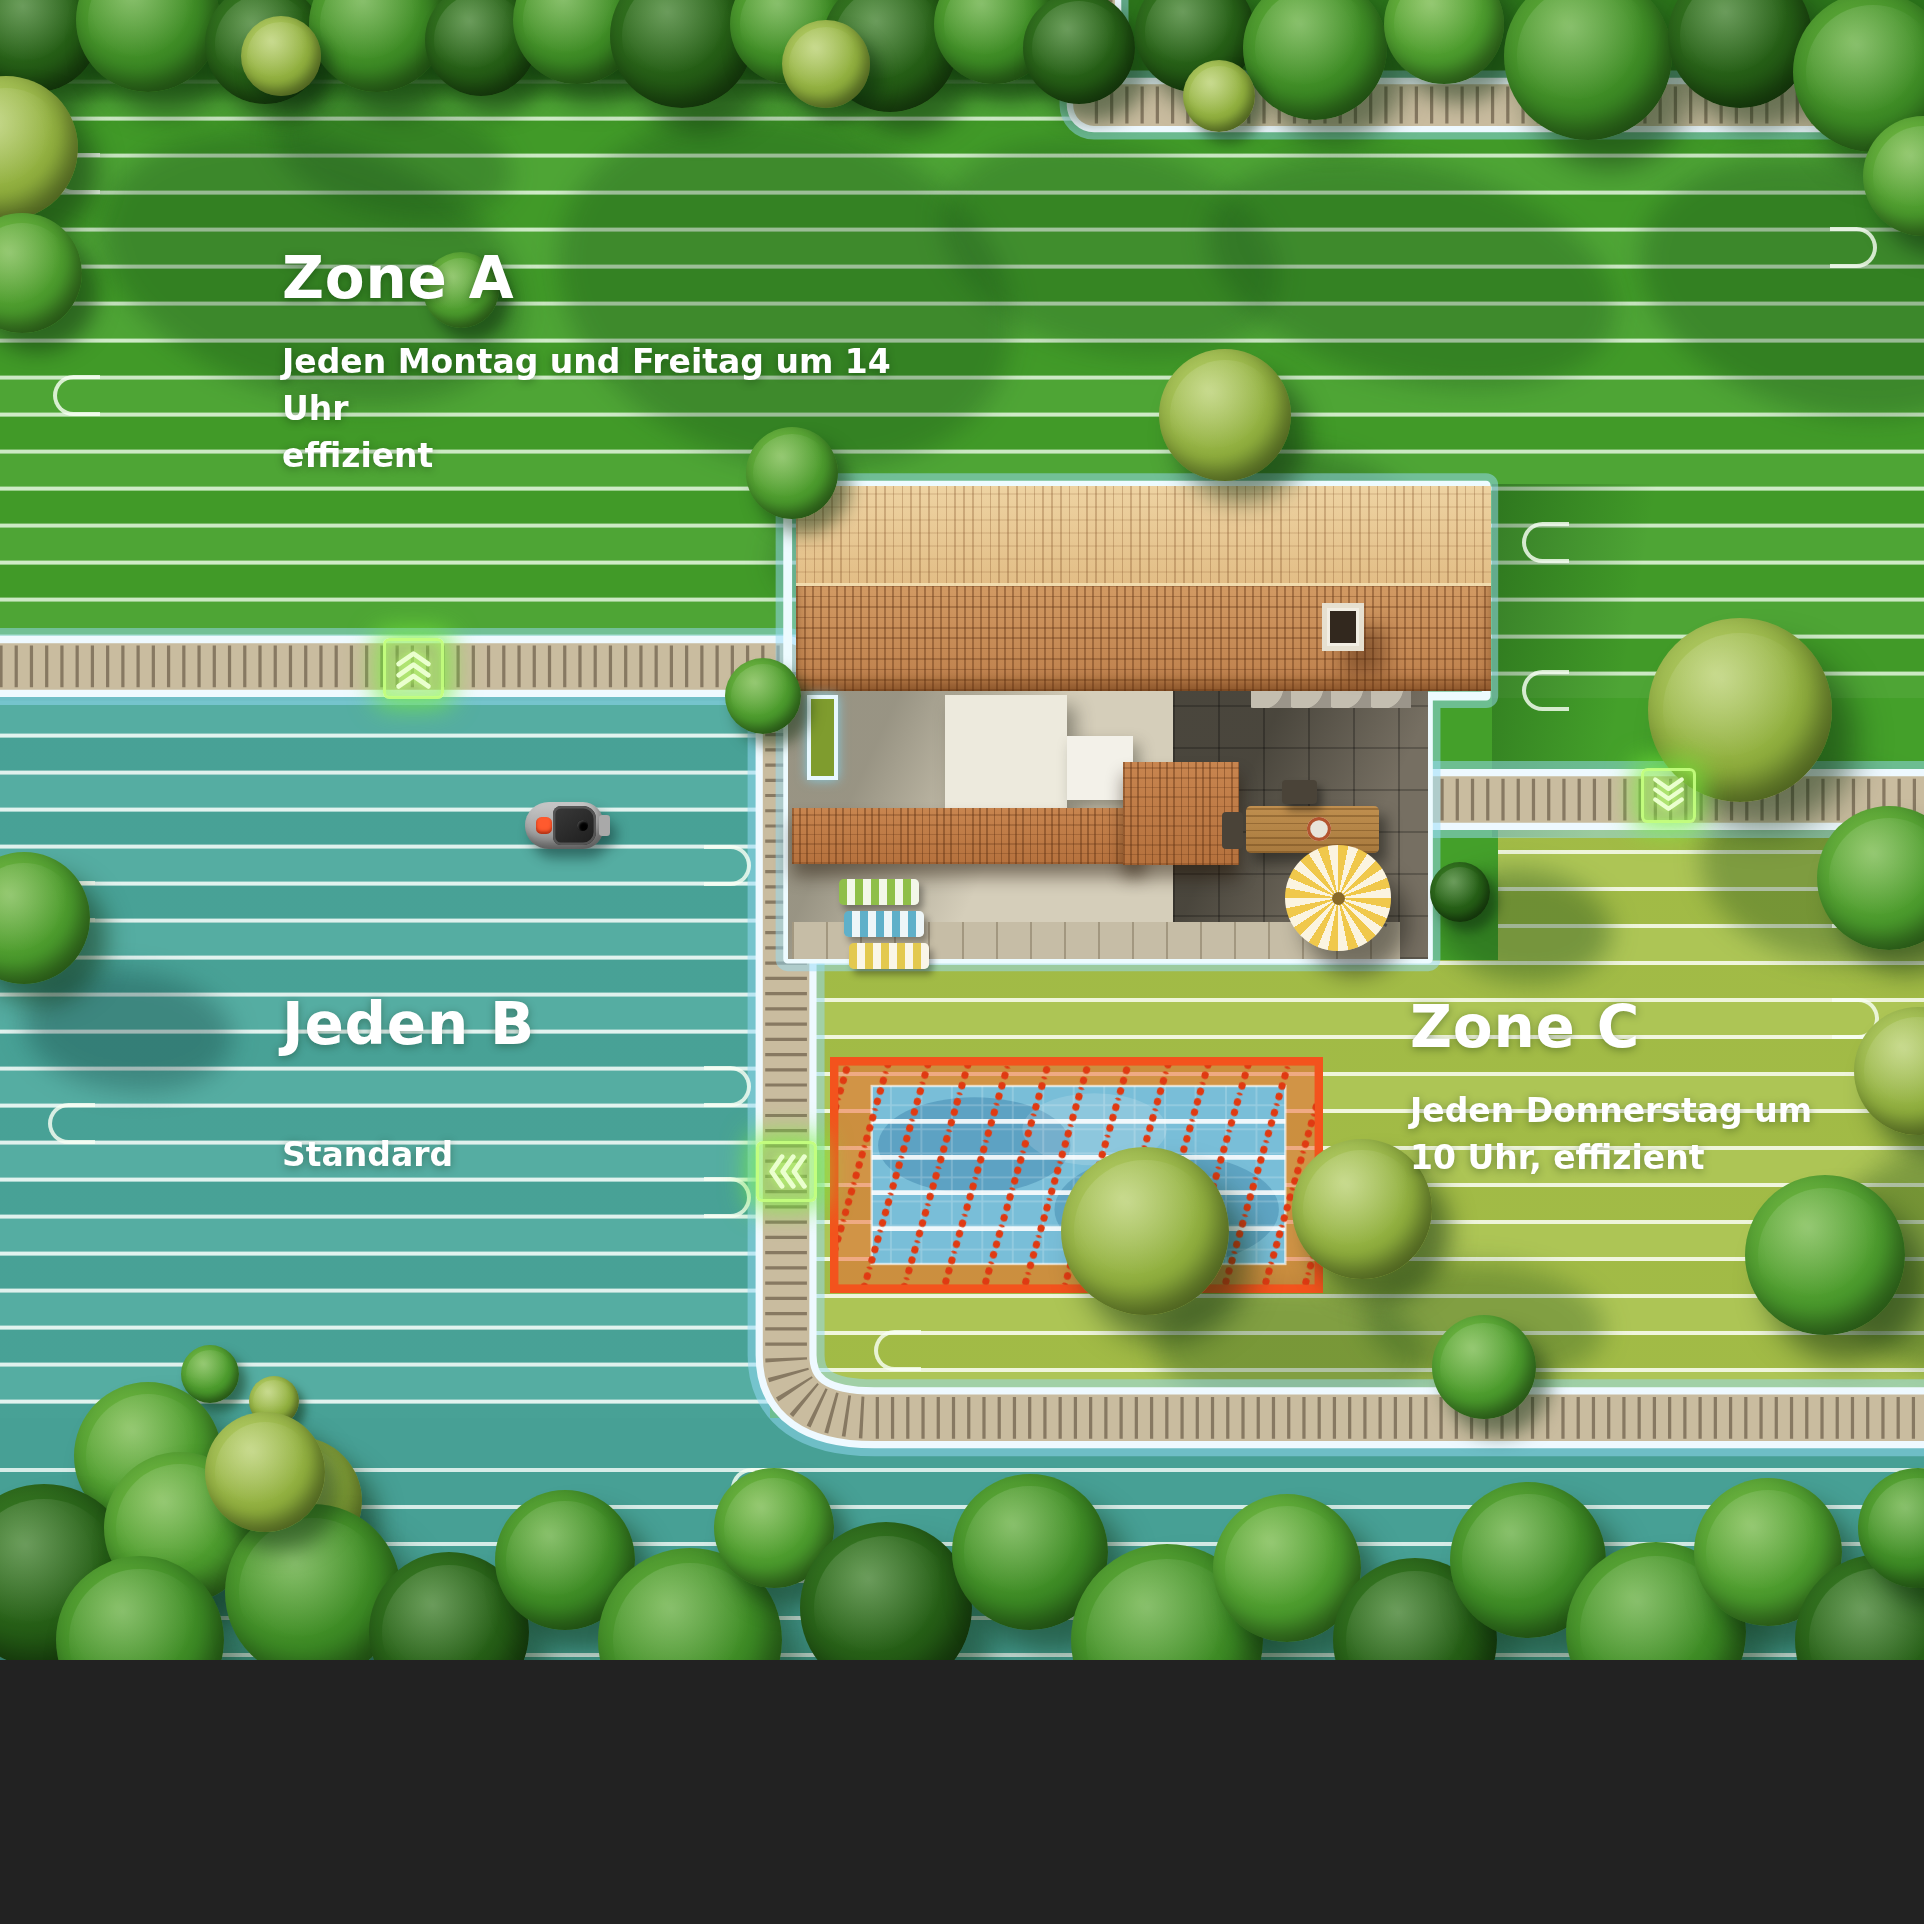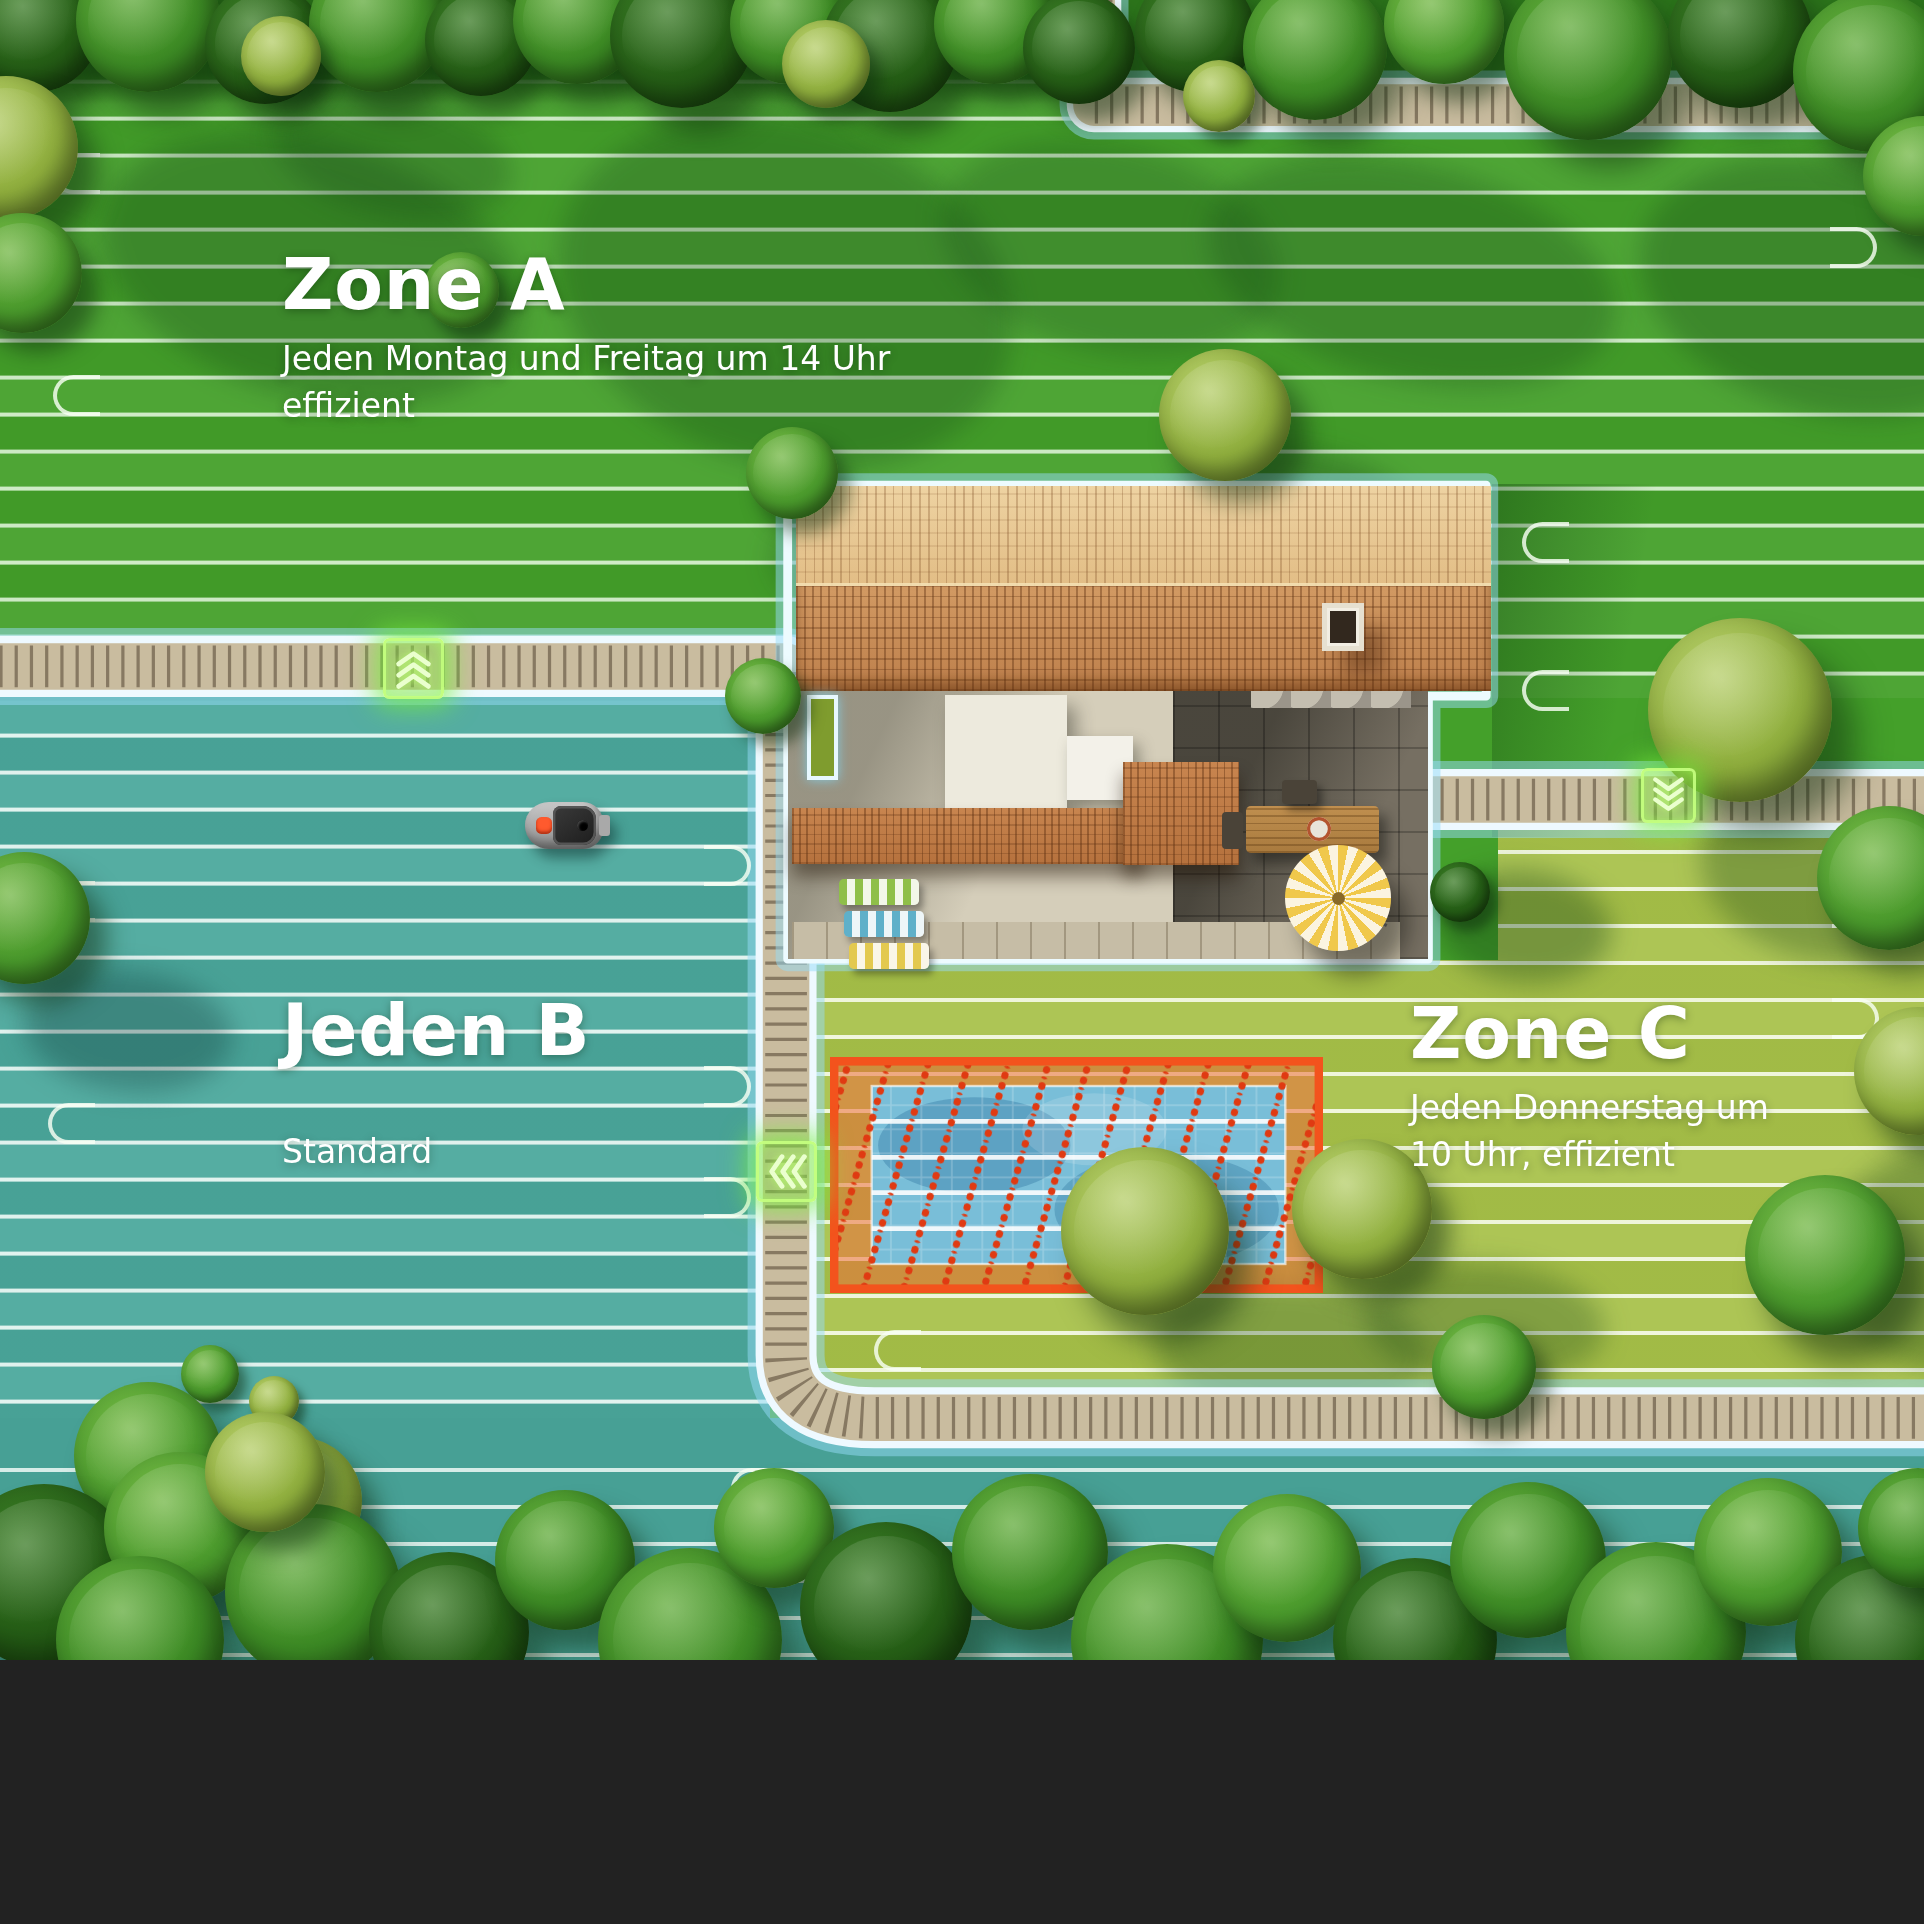--- a/index.html
+++ b/index.html
@@ -119,22 +119,22 @@
 
   
   .marker{position:absolute;border-radius:6.4px;background:rgba(110,220,50,.38);
     border:3.2px solid rgba(195,255,125,.95);box-sizing:border-box;
     box-shadow:0 0 27px 8px rgba(120,240,60,.75), inset 0 0 13px rgba(165,255,95,.65);}
   .marker svg{position:absolute;inset:0;width:100%;height:100%;filter:drop-shadow(0 0 4px #b8ff6e);}
   .marker polyline{fill:none;stroke:#eaffce;stroke-width:6.5;stroke-linecap:round;stroke-linejoin:round;}
 
   
   .zlabel{position:absolute;color:#fff;text-shadow:0 2.4px 8px rgba(0,30,0,.35);}
-  .zlabel .t{font-size:71px;font-weight:bold;line-height:1;letter-spacing:0.8px;}
-  .zlabel .s{font-size:33px;font-weight:normal;line-height:1.42;margin-top:16px;max-width:642px;}
+  .zlabel .t{font-size:58px;font-weight:bold;line-height:1;letter-spacing:0.8px;}
+  .zlabel .s{font-size:33px;font-weight:bold;line-height:1.42;margin-top:32px;max-width:642px;}
 
   
   #banner{position:absolute;left:0;top:1660px;width:1925px;height:265px;
     background:linear-gradient(100deg,#c8a37c,#bb9570 45%,#a6825f);
     display:flex;align-items:center;justify-content:center;}
   #banner h1{margin:0;color:#fff;font-size:91px;font-weight:bold;letter-spacing:0;
     text-shadow:0 3.2px 8px rgba(90,60,30,.35);}
 </style>
 </head>
 <body>

